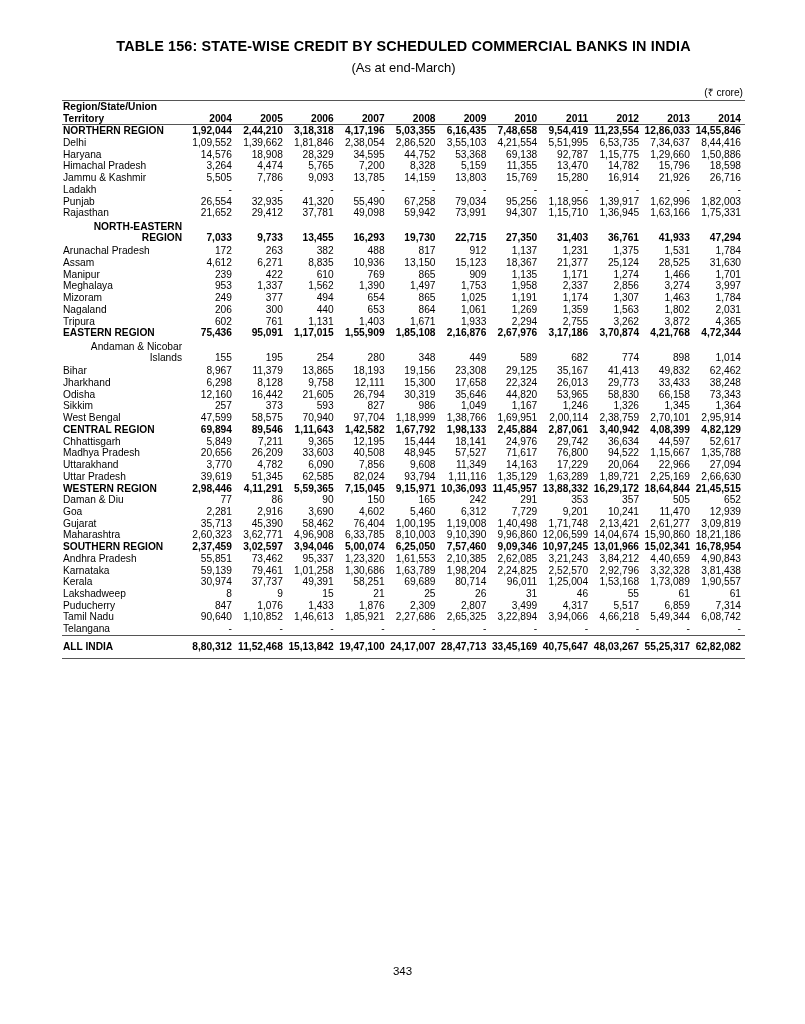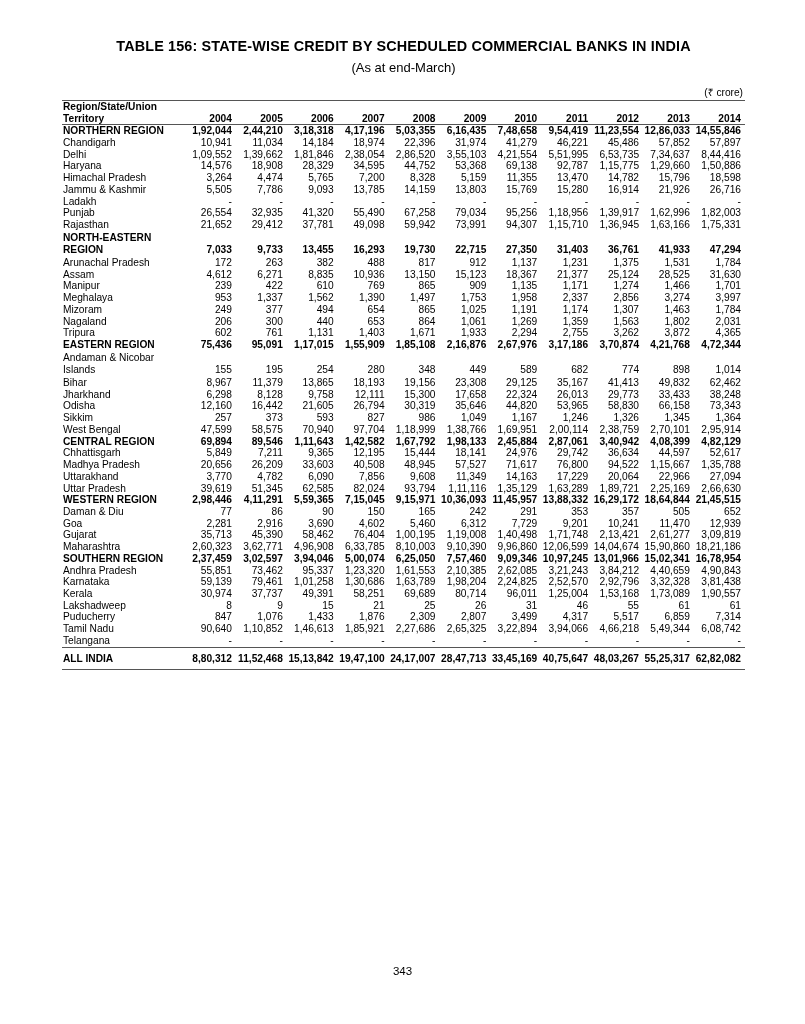--- a/index.html
+++ b/index.html
@@ -97,20 +97,21 @@
     padding-top: 1.5px;
     padding-bottom: 1.5px;
   }
   tr.wrap2 td {
     padding-top: 1.5px;
     padding-bottom: 1.5px;
   }
   td.label .two-line {
     display: block;
     line-height: 1.14;
+    text-align: right;
   }
   tr.total td {
     font-weight: bold;
     border-top: 1.1px solid #555;
     border-bottom: 1.1px solid #555;
     padding-top: 5px;
     padding-bottom: 5px;
   }
   .pagenum {
     position: absolute;
@@ -173,34 +174,20 @@
           <td class="val">4,17,196</td>
           <td class="val">5,03,355</td>
           <td class="val">6,16,435</td>
           <td class="val">7,48,658</td>
           <td class="val">9,54,419</td>
           <td class="val">11,23,554</td>
           <td class="val">12,86,033</td>
           <td class="val">14,55,846</td>
         </tr>
         <tr>
-          <td class="label">Chandigarh</td>
-          <td class="val">10,941</td>
-          <td class="val">11,034</td>
-          <td class="val">14,184</td>
-          <td class="val">18,974</td>
-          <td class="val">22,396</td>
-          <td class="val">31,974</td>
-          <td class="val">41,279</td>
-          <td class="val">46,221</td>
-          <td class="val">45,486</td>
-          <td class="val">57,852</td>
-          <td class="val">57,897</td>
-        </tr>
-        <tr>
           <td class="label">Delhi</td>
           <td class="val">1,09,552</td>
           <td class="val">1,39,662</td>
           <td class="val">1,81,846</td>
           <td class="val">2,38,054</td>
           <td class="val">2,86,520</td>
           <td class="val">3,55,103</td>
           <td class="val">4,21,554</td>
           <td class="val">5,51,995</td>
           <td class="val">6,53,735</td>

